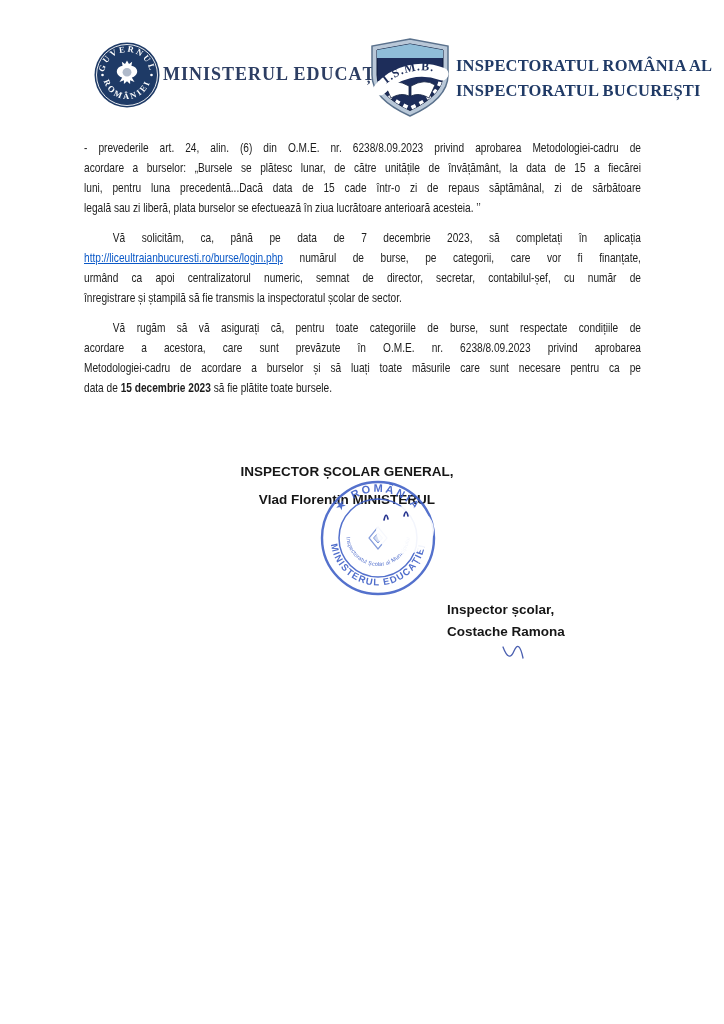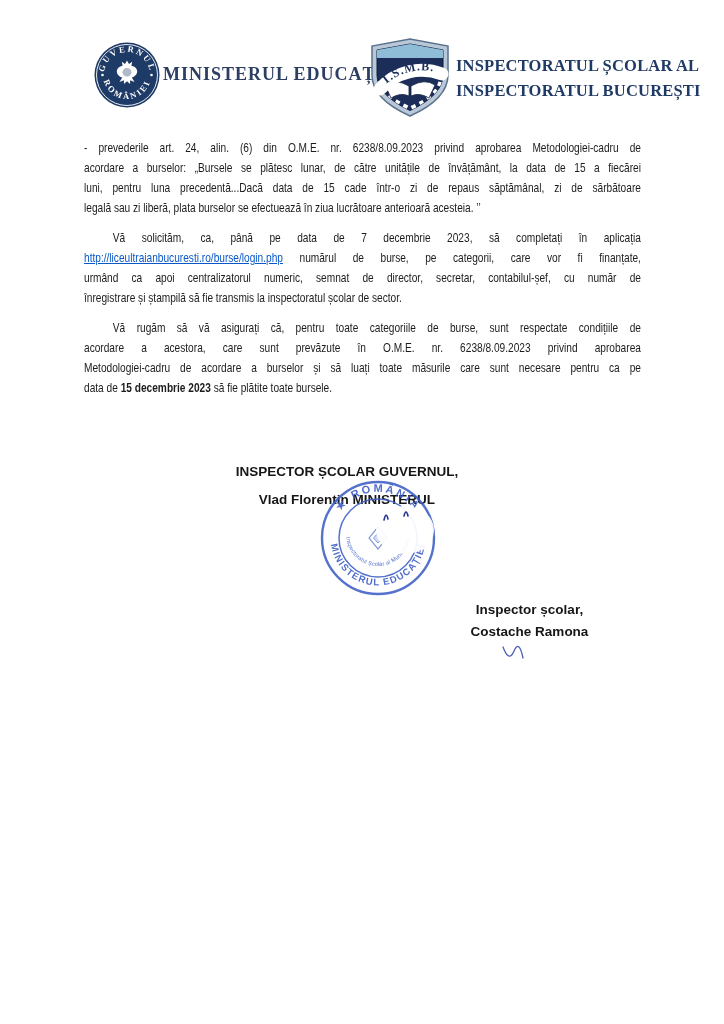--- a/index.html
+++ b/index.html
@@ -44,21 +44,21 @@
   b { font-weight: 700; }
   
   .sig-general {
     position: absolute; left: 232px; top: 464px; width: 230px;
     text-align: center; font-weight: 700; font-size: 13.5px; color: #161616;
   }
   .sig-general .name { margin-top: 13px; }
   .stamp { position: absolute; left: 318px; top: 478px; }
   .sig-inspector {
     position: absolute; left: 447px; top: 602px; width: 165px;
-    text-align: center; font-weight: 700; font-size: 13.5px; color: #161616;
+    font-weight: 700; font-size: 13.5px; color: #161616;
   }
   .sig-inspector .name { margin-top: 7px; }
   .costache-squiggle { position: absolute; left: 495px; top: 644px; }
 </style>
 </head>
 <body>
 
 <div class="page">
 
   <svg class="gov-seal" width="66" height="66" viewBox="0 0 66 66">
@@ -102,21 +102,21 @@
       <path d="M42,49 Q28,41 18,48 L24,61 Q34,55 42,59 Z" fill="#ffffff" stroke="#10203f" stroke-width="0.8"></path>
       <path d="M44,49 Q58,41 68,48 L62,61 Q52,55 44,59 Z" fill="#ffffff" stroke="#10203f" stroke-width="0.8"></path>
     </g>
     <path d="M13,52 A56,56 0 0 1 75,37" fill="none" stroke="#ffffff" stroke-width="13" stroke-linecap="round"></path>
     <text font-family="Liberation Serif, serif" font-size="12" font-weight="700" fill="#1d2d5a" letter-spacing="1">
       <textPath href="#ismbArc" startOffset="50%" text-anchor="middle">I.S.M.B.</textPath>
     </text>
   </svg>
 
   <div class="ismb-title">
-    <div>INSPECTORATUL ȘCOLAR AL</div>
+    <div>INSPECTORATUL ROMÂNIA AL</div>
     <div>INSPECTORATUL BUCUREȘTI</div>
   </div>
 
   <div class="bodytext">
 
     <div class="para">
       <div class="bl jline">- prevederile art. 24, alin. (6) din O.M.E. nr. 6238/8.09.2023 privind aprobarea Metodologiei-cadru de</div>
       <div class="bl jline">acordare a burselor: „Bursele se plătesc lunar, de către unitățile de învățământ, la data de 15 a fiecărei</div>
       <div class="bl jline">luni, pentru luna precedentă...Dacă data de 15 cade într-o zi de repaus săptămânal, zi de sărbătoare</div>
       <div class="bl lline">legală sau zi liberă, plata burselor se efectuează în ziua lucrătoare anterioară acesteia. ’’</div>
@@ -132,21 +132,21 @@
     <div class="para">
       <div class="bl jline indent">Vă rugăm să vă asigurați că, pentru toate categoriile de burse, sunt respectate condițiile de</div>
       <div class="bl jline">acordare a acestora, care sunt prevăzute în O.M.E. nr. 6238/8.09.2023 privind aprobarea</div>
       <div class="bl jline">Metodologiei-cadru de acordare a burselor și să luați toate măsurile care sunt necesare pentru ca pe</div>
       <div class="bl lline"><span>data de </span><b>15 decembrie 2023</b><span> să fie plătite toate bursele.</span></div>
     </div>
 
   </div>
 
   <div class="sig-general">
-    <div>INSPECTOR ȘCOLAR GUVERNUL,</div>
+    <div>INSPECTOR ȘCOLAR GENERAL,</div>
     <div class="name">Vlad Florentin MINISTERUL</div>
   </div>
 
   <svg class="stamp" width="120" height="120" viewBox="0 0 120 120">
     <g stroke="#3d5ec6" fill="none" opacity="0.88">
       <circle cx="60" cy="60" r="56" stroke-width="2.4"></circle>
       <circle cx="60" cy="60" r="39" stroke-width="1.5"></circle>
     </g>
     <defs>
       <path id="stTop" d="M14,60 A46,46 0 0 1 106,60"></path>

